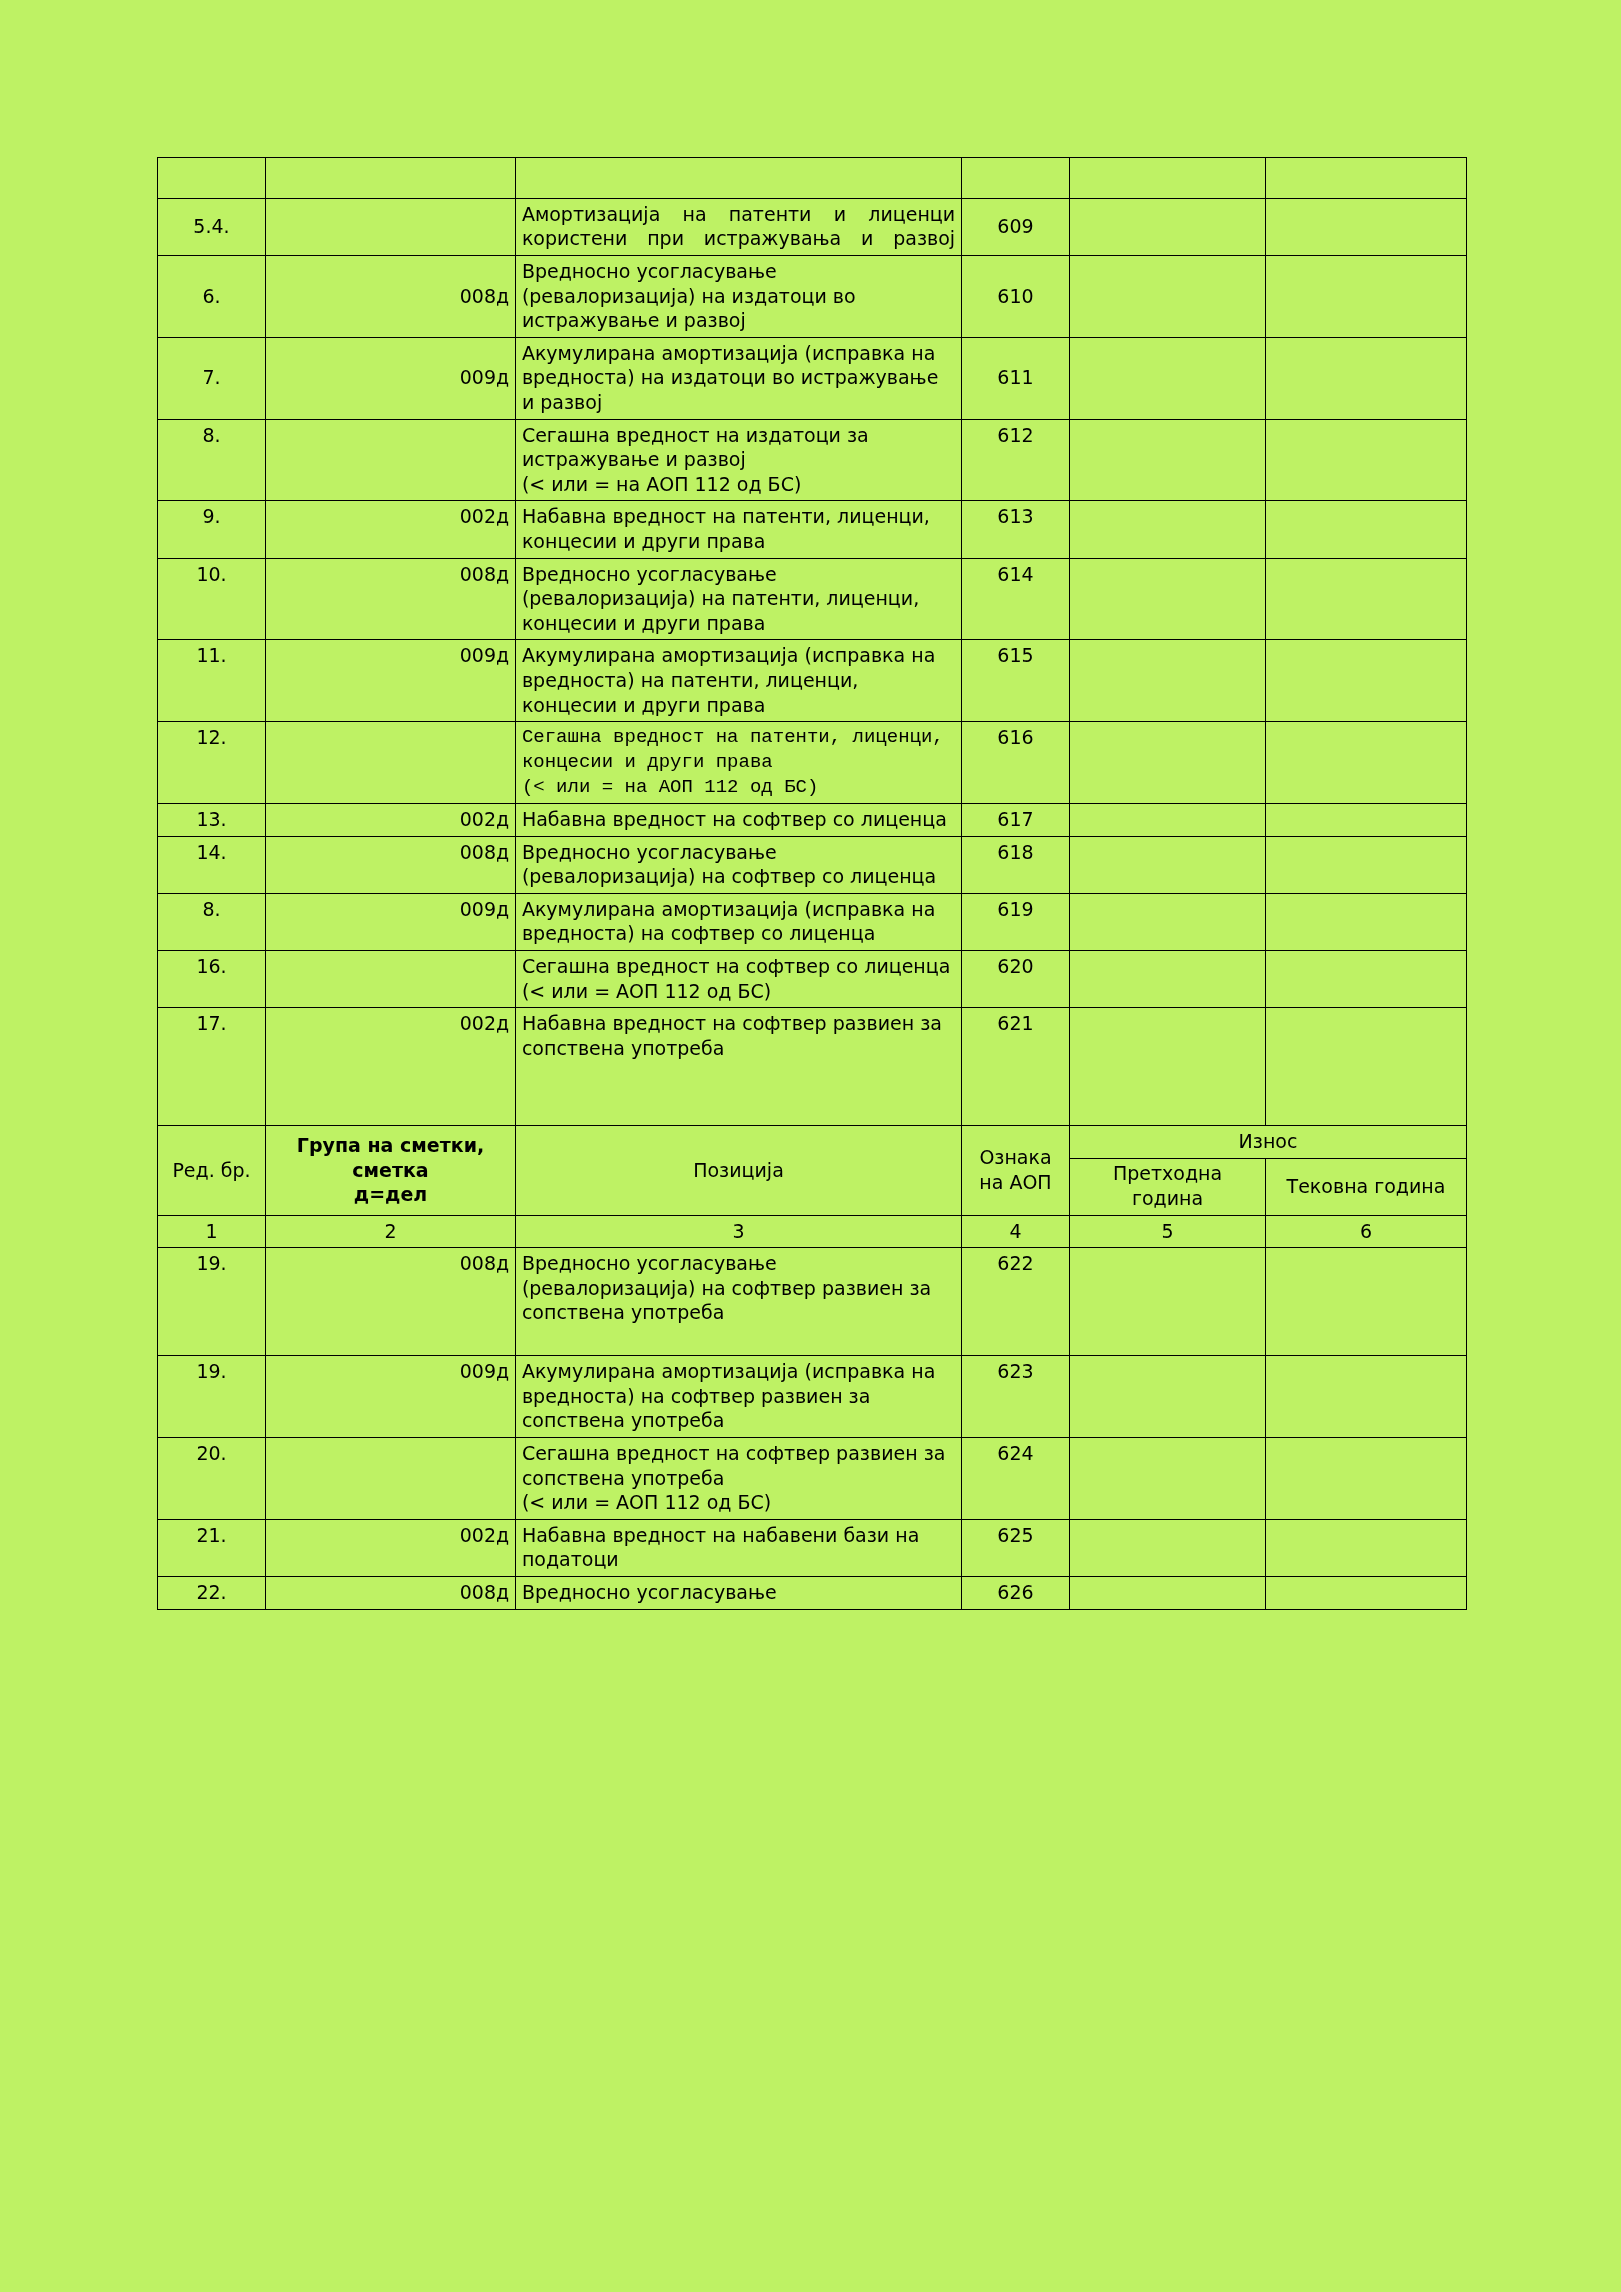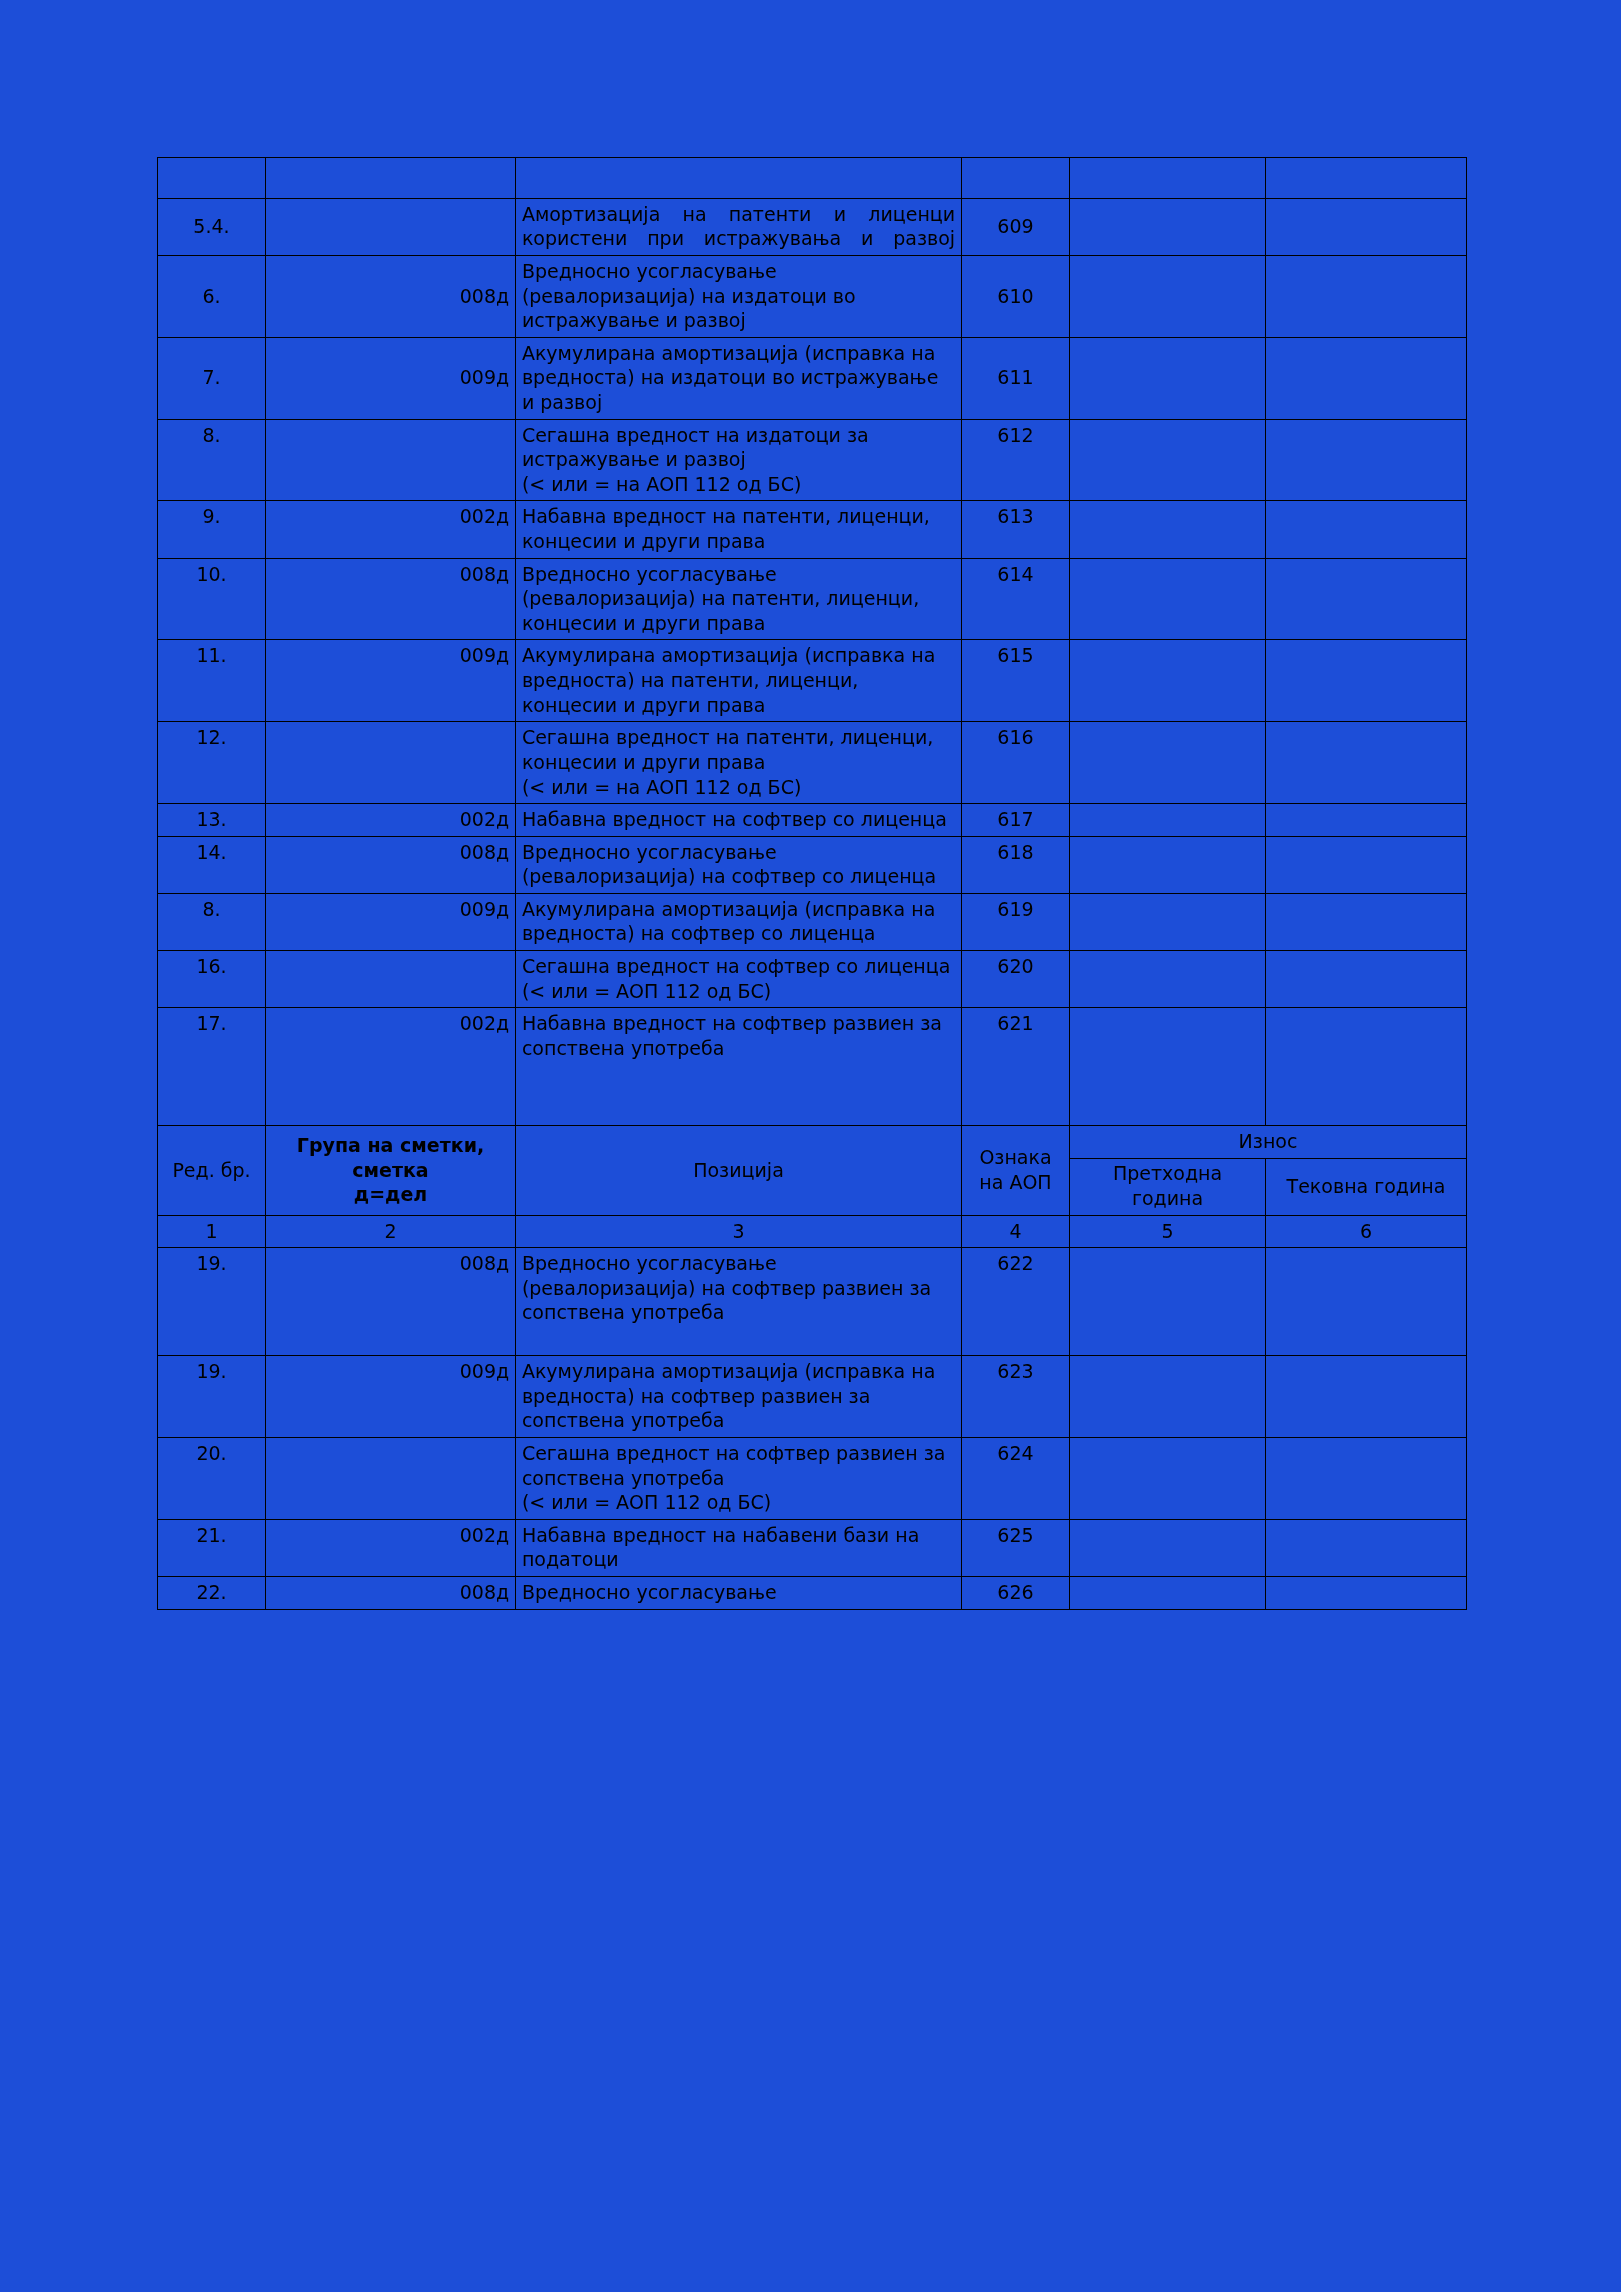--- a/index.html
+++ b/index.html
@@ -13,21 +13,21 @@
     font-family: "DejaVu Sans", sans-serif;
     color: #000000;
     position: relative;
   }
   .page {
     position: absolute;
     left: 0;
     top: 0;
     width: 1621px;
     height: 2293px;
-    background: #1d4ed8;
+    background: #bef264;
   }
   .sheet {
     position: absolute;
     left: 157px;
     top: 157px;
     width: 1308px;
   }
   table.doc {
     border-collapse: collapse;
     width: 1308px;
@@ -159,21 +159,21 @@
           <td class="acct">009д</td>
           <td class="pos">Акумулирана амортизација (исправка на вредноста) на патенти, лиценци, концесии и други права</td>
           <td class="aop">615</td>
           <td></td>
           <td></td>
         </tr>
 
         <tr>
           <td class="num">12.</td>
           <td class="acct"></td>
-          <td class="pos" style="white-space: pre-line;">Сегашна вредност на патенти, лиценци, концесии и други права
+          <td class="pos" style="white-space: pre-line; font-family: Liberation Mono, monospace;">Сегашна вредност на патенти, лиценци, концесии и други права
 (&lt; или = на АОП 112 од БС)</td>
           <td class="aop">616</td>
           <td></td>
           <td></td>
         </tr>
 
         <tr>
           <td class="num">13.</td>
           <td class="acct">002д</td>
           <td class="pos">Набавна вредност на софтвер со лиценцa</td>

